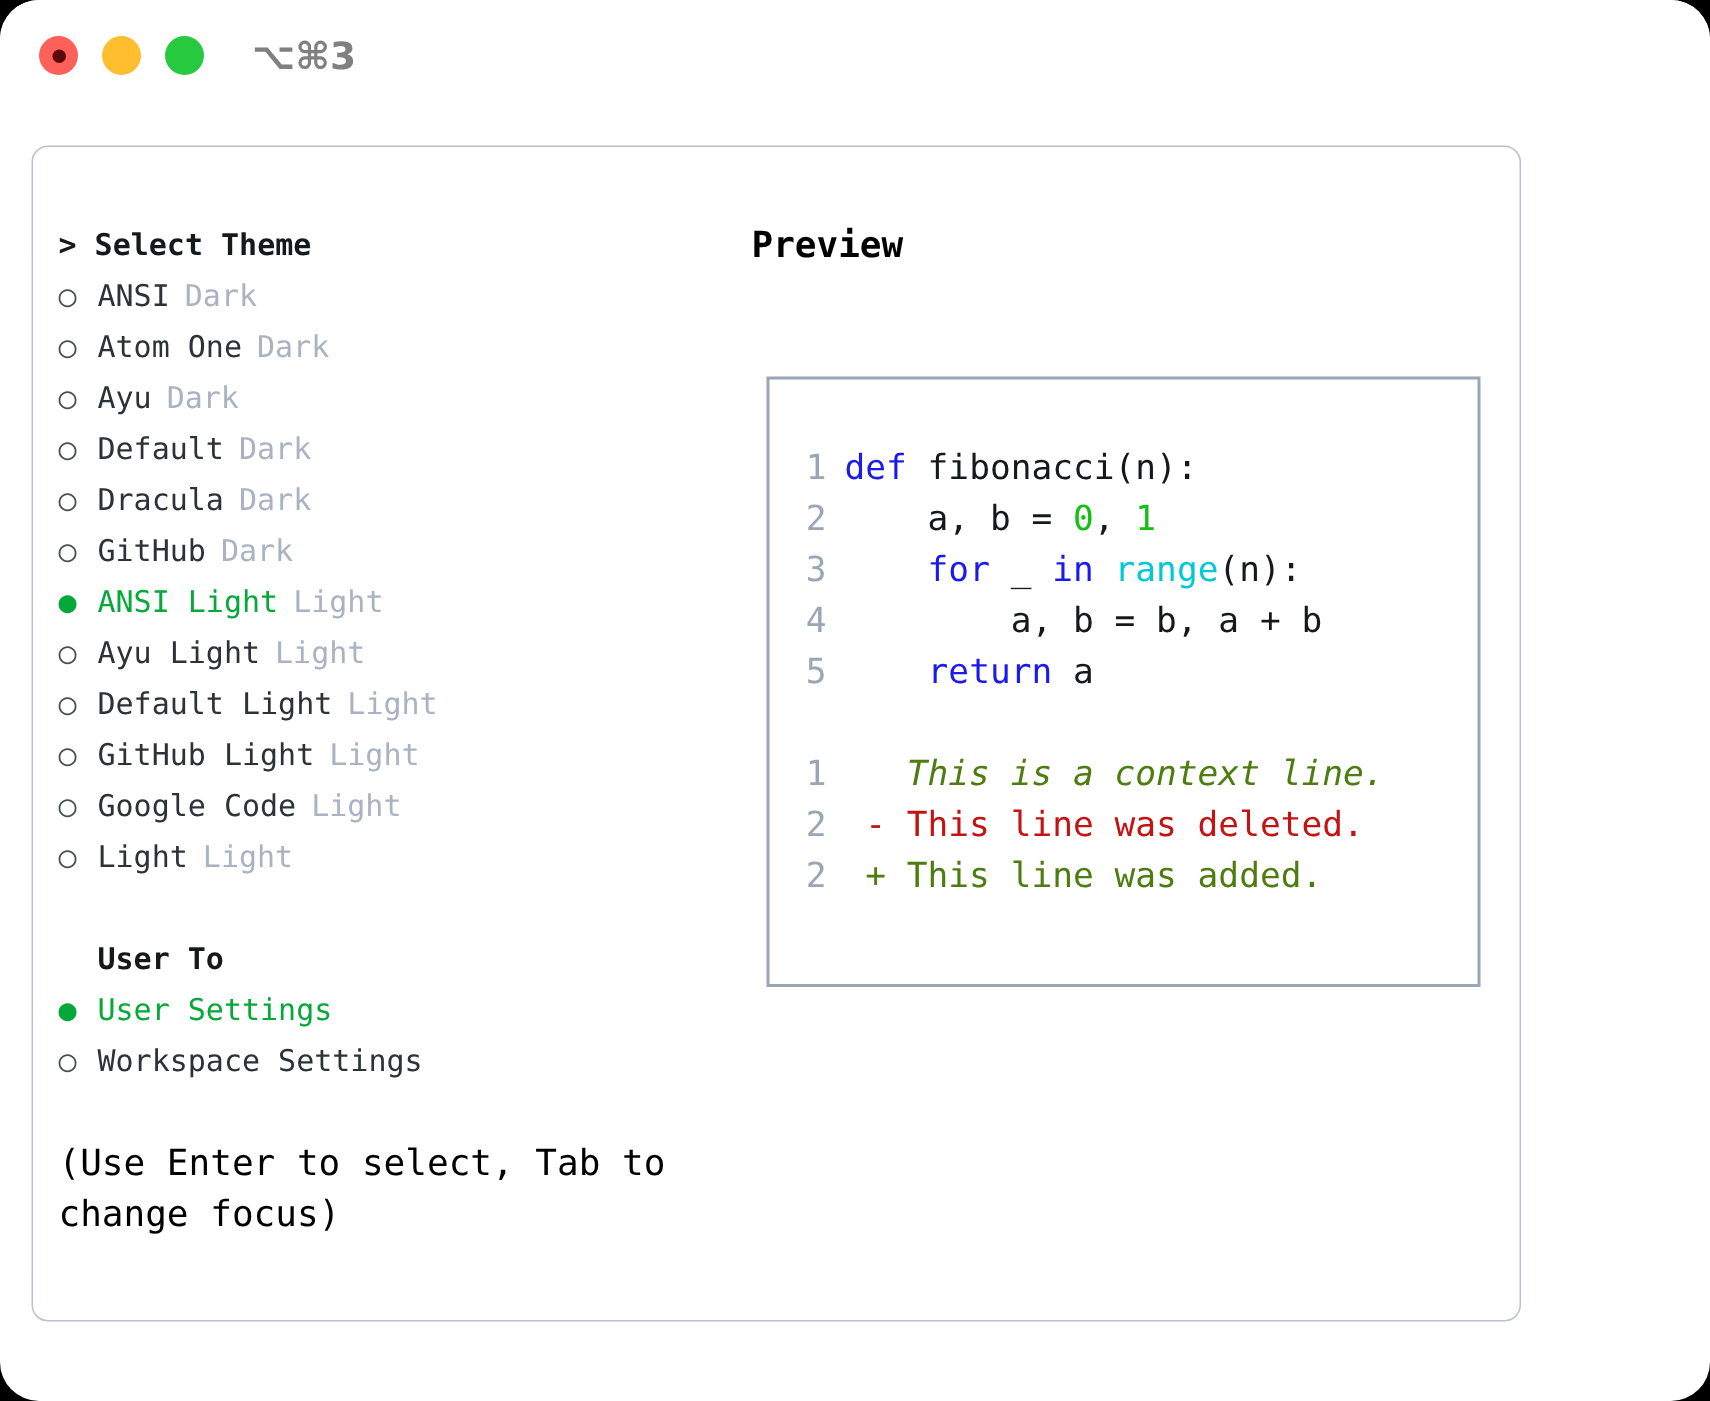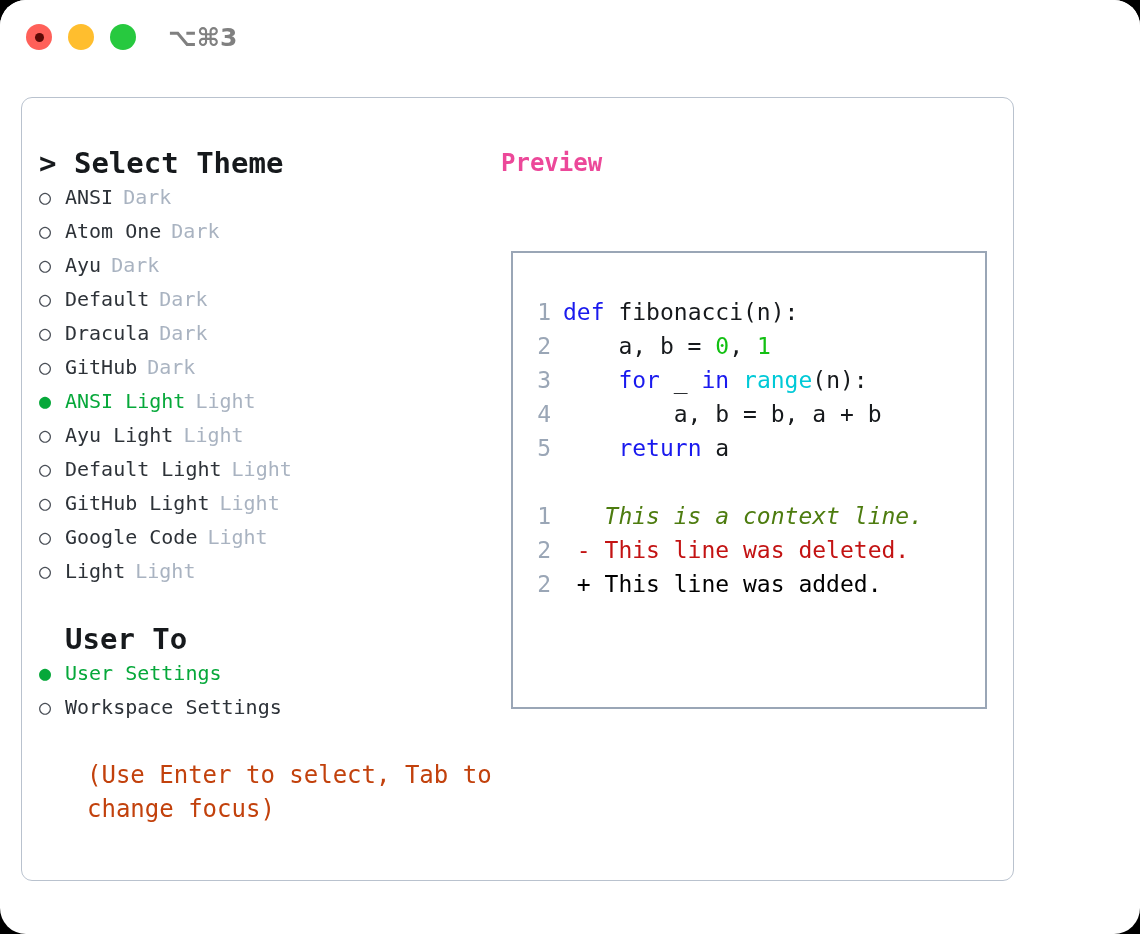--- a/index.html
+++ b/index.html
@@ -79,21 +79,21 @@
   .line {
     height: 34px;
     line-height: 34px;
     font-size: 20px;
     white-space: nowrap;
     color: #2d3238;
   }
   .heading {
     font-weight: bold;
     color: #16191c;
-    font-size: 29px;
+    font-size: 20px;
   }
   .bullet {
     display: inline-block;
     width: 26px;
     color: #4a4f57;
   }
   .bullet.sel { color: #06a83a; }
   .row-name { color: #2d3238; }
   .row.selected .row-name { color: #06a83a; }
   .suffix {
@@ -104,41 +104,40 @@
 
   #apply-heading {
     margin-top: 34px;
     padding-left: 26px;
     color: #16191c;
   }
   #hint {
     margin-top: 34px;
     font-size: 24px;
     line-height: 34px;
-    color: #c2410c;
+    color: #000000;
     width: 410px;
-    margin-left: 48px;
   }
 
   
   #right-col {
     position: absolute;
     left: 479px; top: 48px;
     width: 490px;
   }
   #preview-label {
     font-size: 24px;
     font-weight: bold;
-    color: #ec4899;
+    color: #000000;
     line-height: 34px;
   }
   #preview-panel {
     position: absolute;
     left: 10px; top: 105px;
-    width: 476px; height: 458px;
+    width: 476px; height: 407px;
     border: 2px solid #9aa6b6;
     background: #ffffff;
   }
   #code {
     position: absolute;
     left: 12px; top: 42px;
     font-size: 23px;
     line-height: 34px;
     white-space: pre;
   }
@@ -149,21 +148,21 @@
     text-align: right;
     color: #9aa6b6;
     margin-right: 12px;
   }
   .tok-kw  { color: #1a1aee; }
   .tok-fn  { color: #00c9d7; }
   .tok-num { color: #13c013; }
   .tok-id  { color: #16191c; }
   .d-ctx   { color: #4d7c0f; font-style: italic; }
   .d-del   { color: #c31313; }
-  .d-add   { color: #000000; }
+  .d-add   { color: #4d7c0f; }
 </style>
 </head>
 <body>
 
 <div id="window">
 
   <div id="titlebar">
     <div class="dots">
       <div class="dot red"></div>
       <div class="dot yellow"></div>

